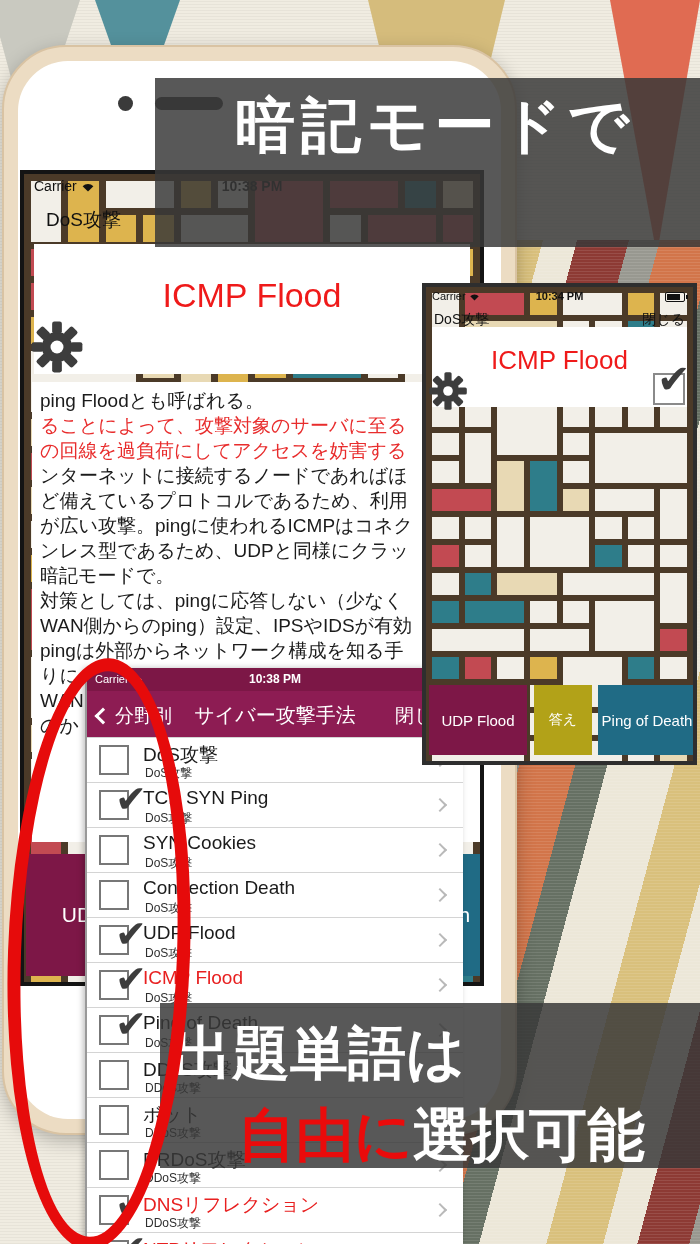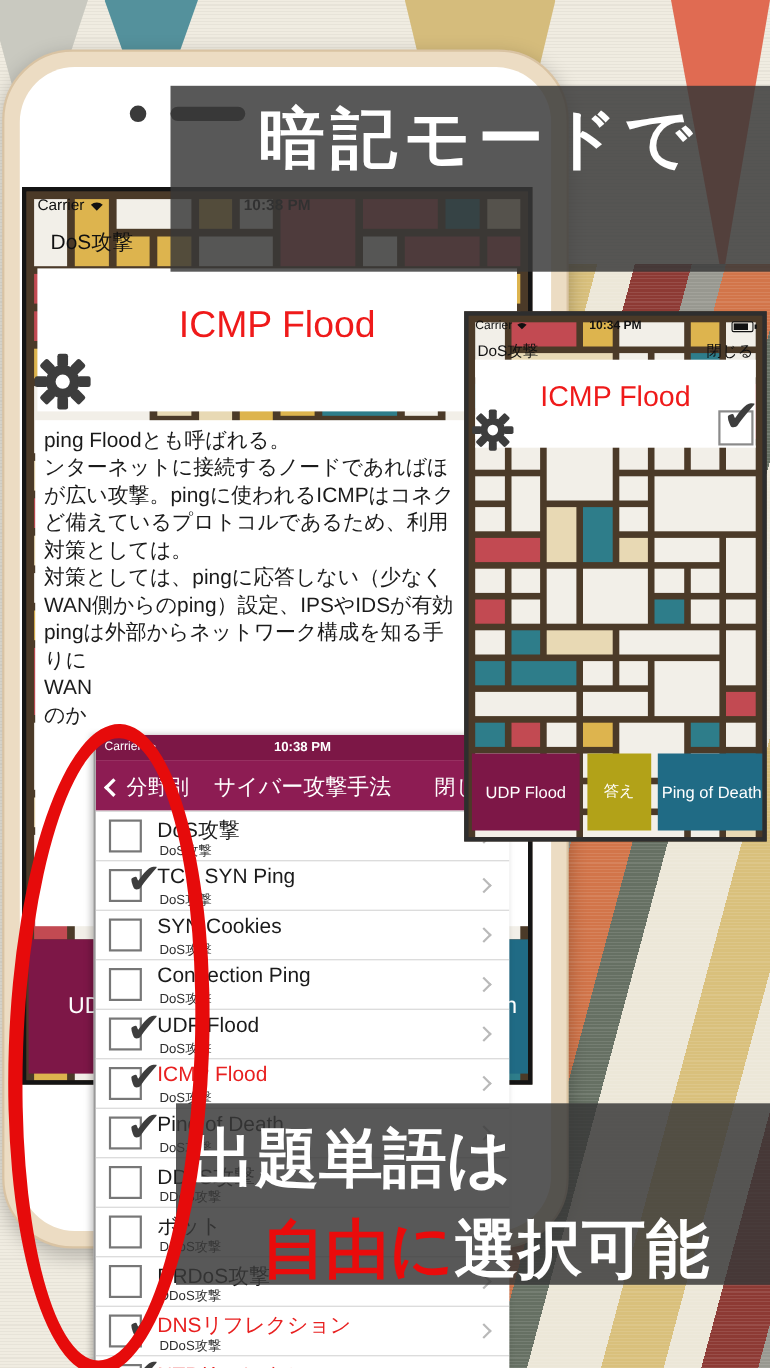--- a/index.html
+++ b/index.html
@@ -344,24 +344,27 @@
         <rect x="-9" y="-47" width="18" height="22" rx="4" transform="rotate(180)"></rect>
         <rect x="-9" y="-47" width="18" height="22" rx="4" transform="rotate(225)"></rect>
         <rect x="-9" y="-47" width="18" height="22" rx="4" transform="rotate(270)"></rect>
         <rect x="-9" y="-47" width="18" height="22" rx="4" transform="rotate(315)"></rect>
         <circle r="12" fill="#ffffff"></circle>
       </g>
     </svg>
     <div class="card-text-l">
       <div>
           <div class="dline">ping Floodとも呼ばれる。</div>
+          <div class="dline red">ることによって、攻撃対象のサーバに至る</div>
+          <div class="dline red">の回線を過負荷にしてアクセスを妨害する</div>
           <div class="dline">ンターネットに接続するノードであればほ</div>
+          <div class="dline">ど備えているプロトコルであるため、利用</div>
           <div class="dline">が広い攻撃。pingに使われるICMPはコネク</div>
-          <div class="dline">ど備えているプロトコルであるため、利用</div>
-          <div class="dline">対策としては。</div>
+          <div class="dline">ンレス型であるため、UDPと同様にクラッ</div>
+          <div class="dline">暗記モードで。</div>
           <div class="dline">対策としては、pingに応答しない（少なく</div>
           <div class="dline">WAN側からのping）設定、IPSやIDSが有効</div>
           <div class="dline">pingは外部からネットワーク構成を知る手</div>
           <div class="dline">りに</div>
           <div class="dline">WAN</div>
           <div class="dline">のか</div>
         </div>
     </div>
     <div class="btnrow-l">
         <div class="qbtn" style="background: rgb(125, 23, 71);">UDP Flood</div>
@@ -401,21 +404,21 @@
           <span class="chev"></span>
         </div>
         <div class="lrow">
           <span class="box"></span>
           <span class="t1">SYN Cookies</span>
           <span class="t2">DoS攻撃</span>
           <span class="chev"></span>
         </div>
         <div class="lrow">
           <span class="box"></span>
-          <span class="t1">Connection Ping</span>
+          <span class="t1">Connection Death</span>
           <span class="t2">DoS攻撃</span>
           <span class="chev"></span>
         </div>
         <div class="lrow">
           <span class="box">
             <span class="chk">✔</span>
           </span>
           <span class="t1">UDP Flood</span>
           <span class="t2">DoS攻撃</span>
           <span class="chev"></span>

